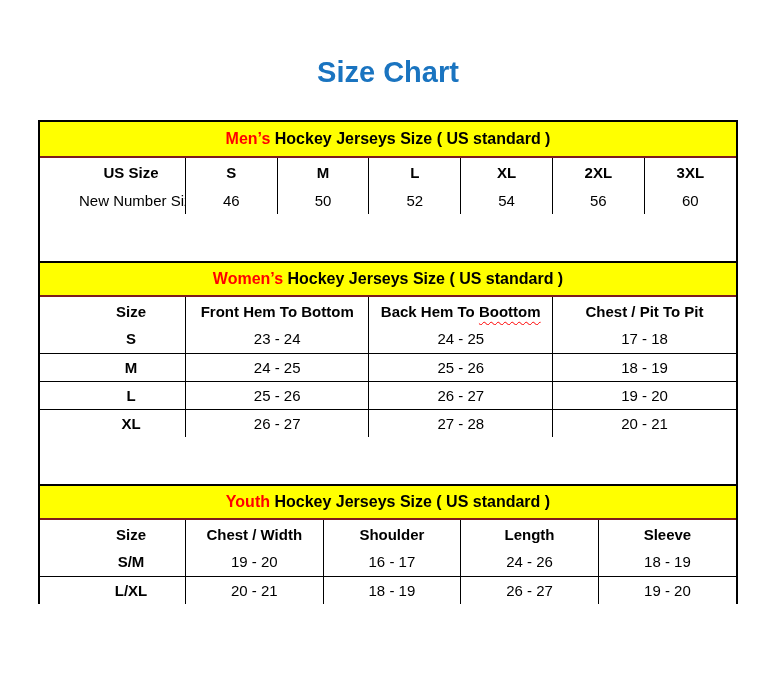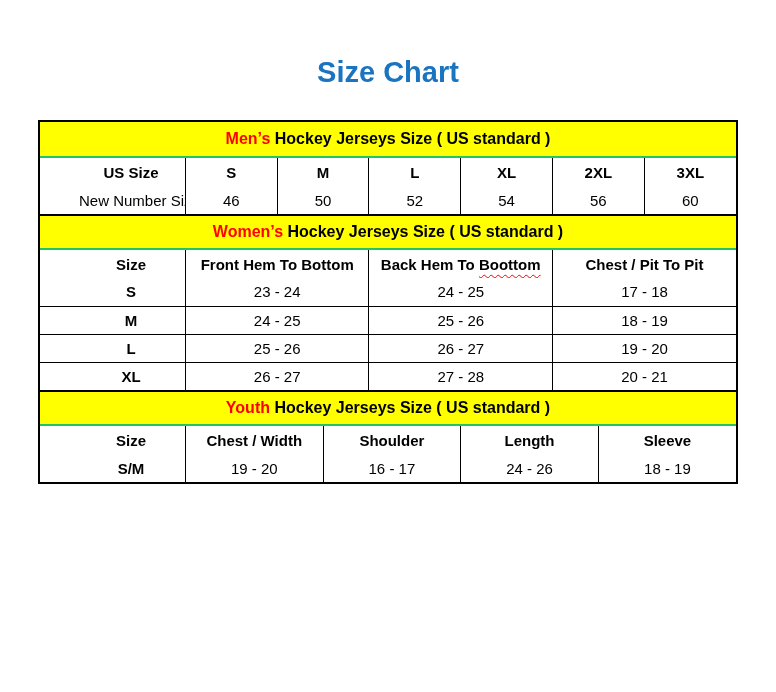--- a/index.html
+++ b/index.html
@@ -27,31 +27,32 @@
     color: #1a74c0;
   }
   .chart-outer {
     width: 700px;
     margin: 32px 38px 0 38px;
     border: 2px solid #000000;
     background: #ffffff;
   }
   .banner {
     background: #ffff00;
-    border-bottom: 2px solid #22c55e;
+    border-bottom: 2px solid #7f1d1d;
     height: 36px;
     display: flex;
     align-items: center;
     justify-content: center;
     font-size: 16px;
     font-weight: bold;
     white-space: pre;
   }
   .section + .section .banner {
     border-top: 2px solid #000000;
+    margin-top: 47px;
   }
   .banner .hl { color: #ff0000; }
   table.size-table {
     width: 100%;
     border-collapse: collapse;
     table-layout: fixed;
   }
   table.size-table th,
   table.size-table td {
     border-right: 1px solid #000000;
@@ -169,18 +170,25 @@
           </tr>
         </thead>
         <tbody>
             <tr>
               <td class="row-label first-col">S/M</td>
               <td>19 - 20</td>
               <td>16 - 17</td>
               <td>24 - 26</td>
               <td>18 - 19</td>
             </tr>
+            <tr>
+              <td class="row-label first-col">L/XL</td>
+              <td>20 - 21</td>
+              <td>18 - 19</td>
+              <td>26 - 27</td>
+              <td>19 - 20</td>
+            </tr>
           </tbody>
       </table>
     </div>
 
   </div>
 </div>
 
 </body></html>

